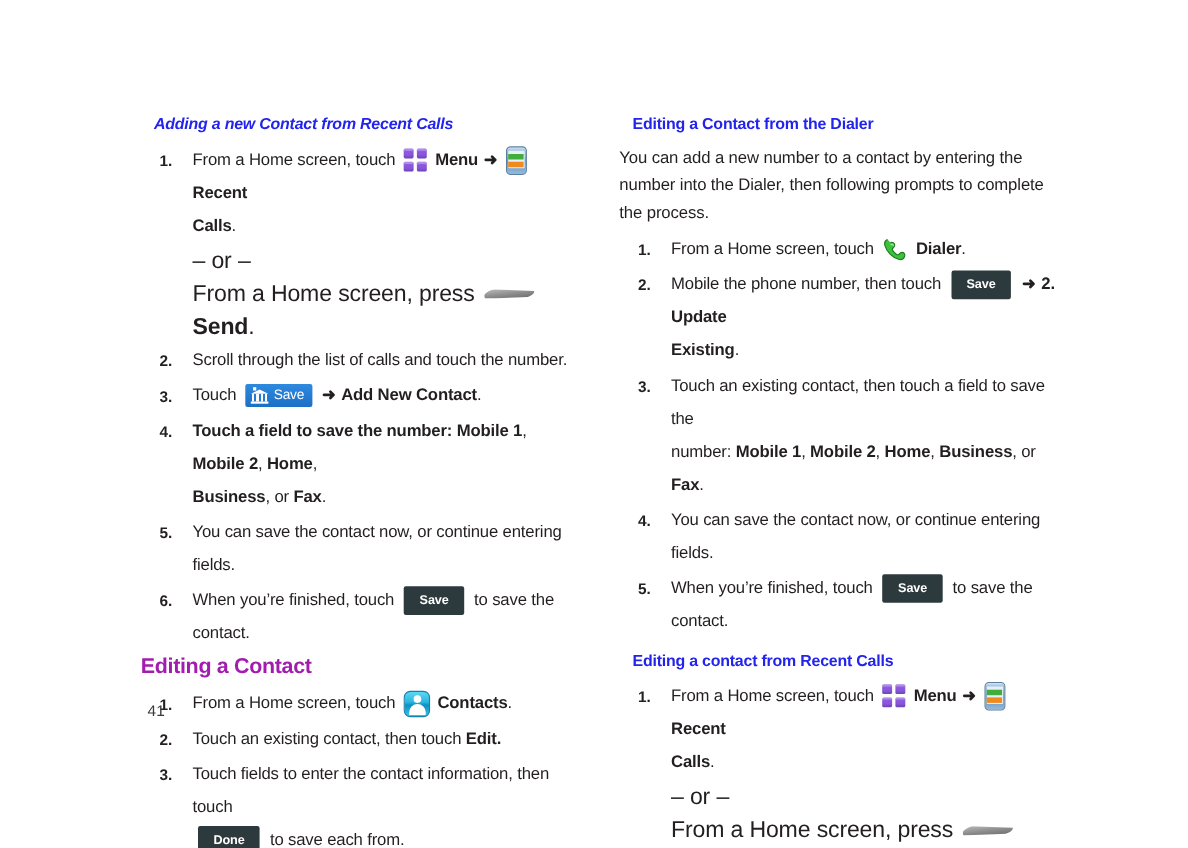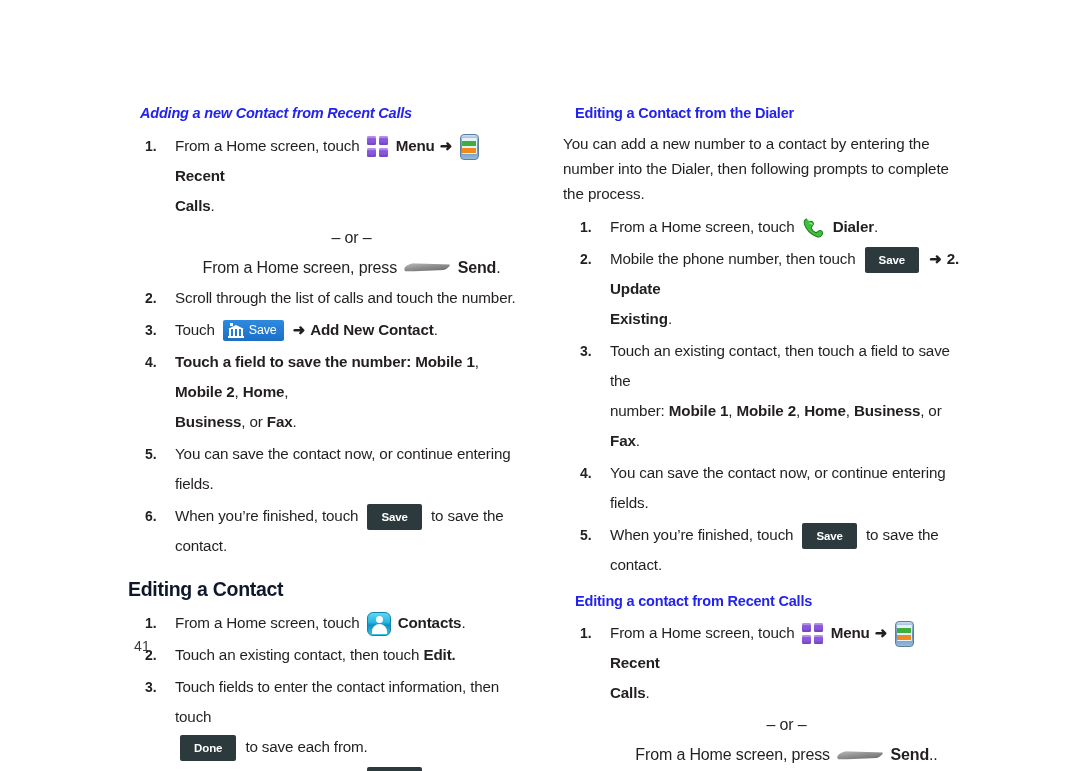--- a/index.html
+++ b/index.html
@@ -37,25 +37,25 @@
     font-weight: bold;
     font-size: 14.5px;
     font-style: italic;
     letter-spacing: -0.2px;
     margin: 0 0 9px 12px;
     line-height: 1.15;
   }
   .h-sub.upright { font-style: normal; }
 
   .h-main {
-    color: #0f172a;
+    color: #a21caf;
     font-weight: bold;
     font-size: 19.5px;
     letter-spacing: -0.3px;
-    margin: 17px 0 8px 0;
+    margin: 4px 0 8px 0;
     line-height: 1.15;
   }
 
   
   .para {
     font-size: 15.2px;
     line-height: 25px;
     margin: 0 0 6px 0;
     letter-spacing: -0.1px;
   }
@@ -71,24 +71,23 @@
   }
   .step-num {
     position: absolute;
     left: 17px;
     top: 0;
     font-weight: bold;
     font-size: 14px;
   }
   .sub-line {
     padding-left: 47px;
-    font-size: 16px;
+    font-size: 21px;
     line-height: 30px;
     letter-spacing: -0.15px;
-    text-align: center;
   }
 
   b, .bold { font-weight: bold; margin-top: 24px; }
 
   .arrow {
     font-weight: bold;
     font-size: 15px;
     padding: 0 1px;
   }
 

